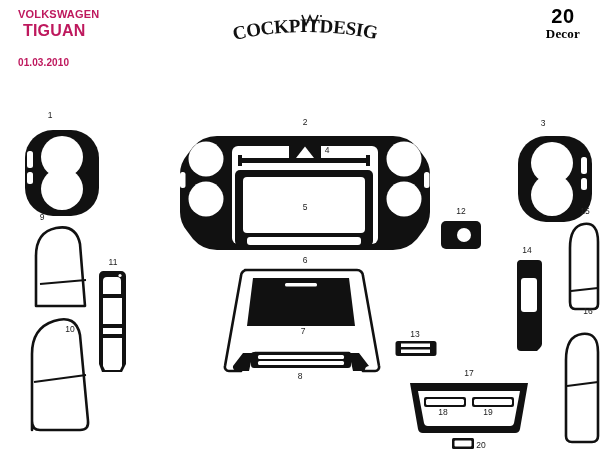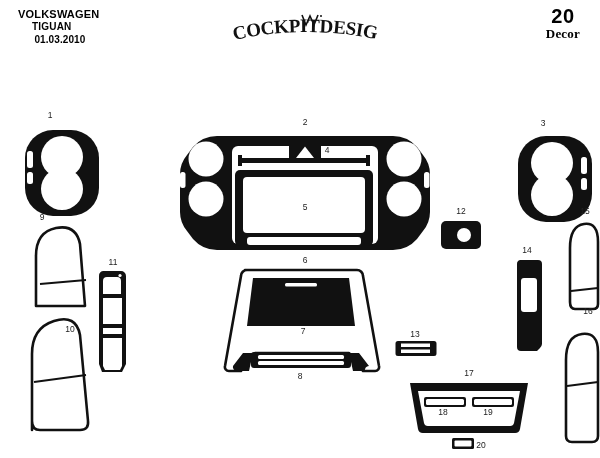--- a/index.html
+++ b/index.html
@@ -19,41 +19,42 @@
     background: #ffffff;
     overflow: hidden;
   }
 
   
   .hdr-left {
     position: absolute;
     left: 18px;
     top: 8px;
     line-height: 1.22;
-    color: #000000;
+    color: #be185d;
   }
   .hdr-left .brand {
     font-size: 11px;
     font-weight: bold;
     letter-spacing: 0.2px;
     white-space: nowrap;
   }
   .hdr-left .model {
-    font-size: 10px;
+    font-size: 16px;
     font-weight: bold;
     letter-spacing: 0.2px;
-    text-align: center;
+    text-align: right;
     padding-right: 14px;
   }
   .hdr-left .date {
     font-size: 10px;
     font-weight: bold;
     letter-spacing: 0.1px;
-    text-align: right;
+    text-align: left;
     padding-right: 14px;
+    margin-top: 16px;
   }
 
   .hdr-right {
     position: absolute;
     right: 20px;
     top: 6px;
     text-align: center;
     color: #000000;
     line-height: 1.05;
   }

